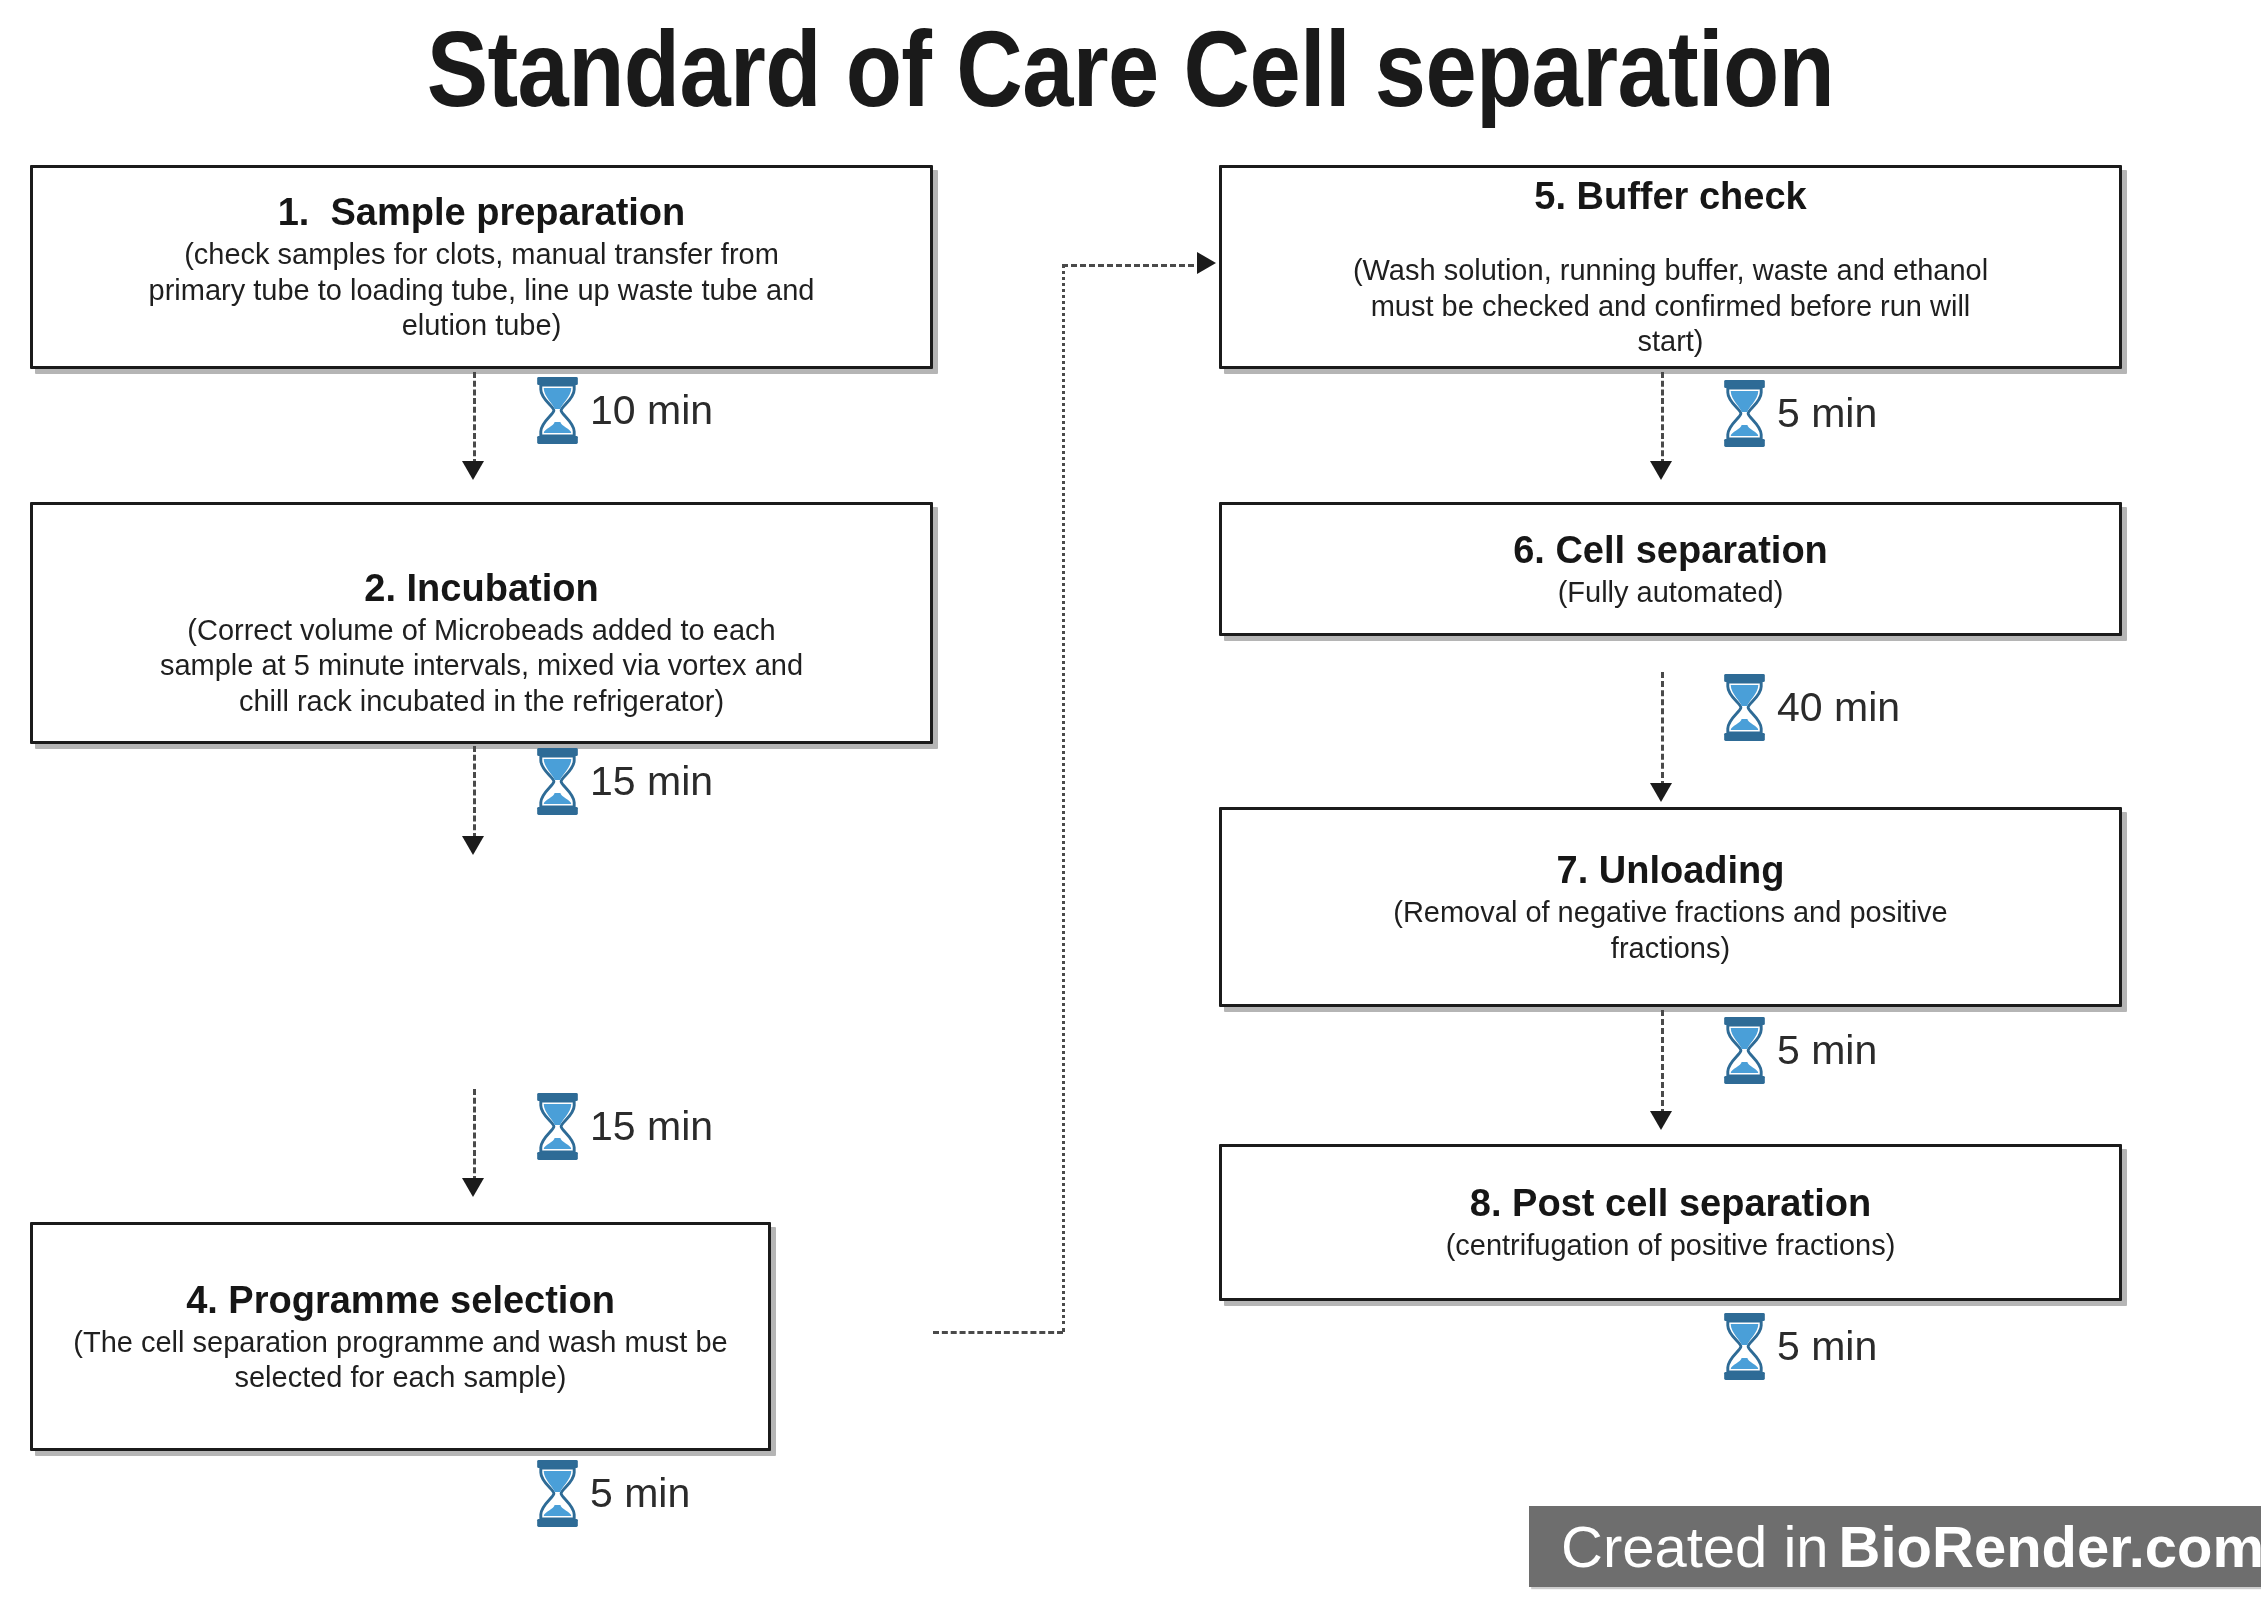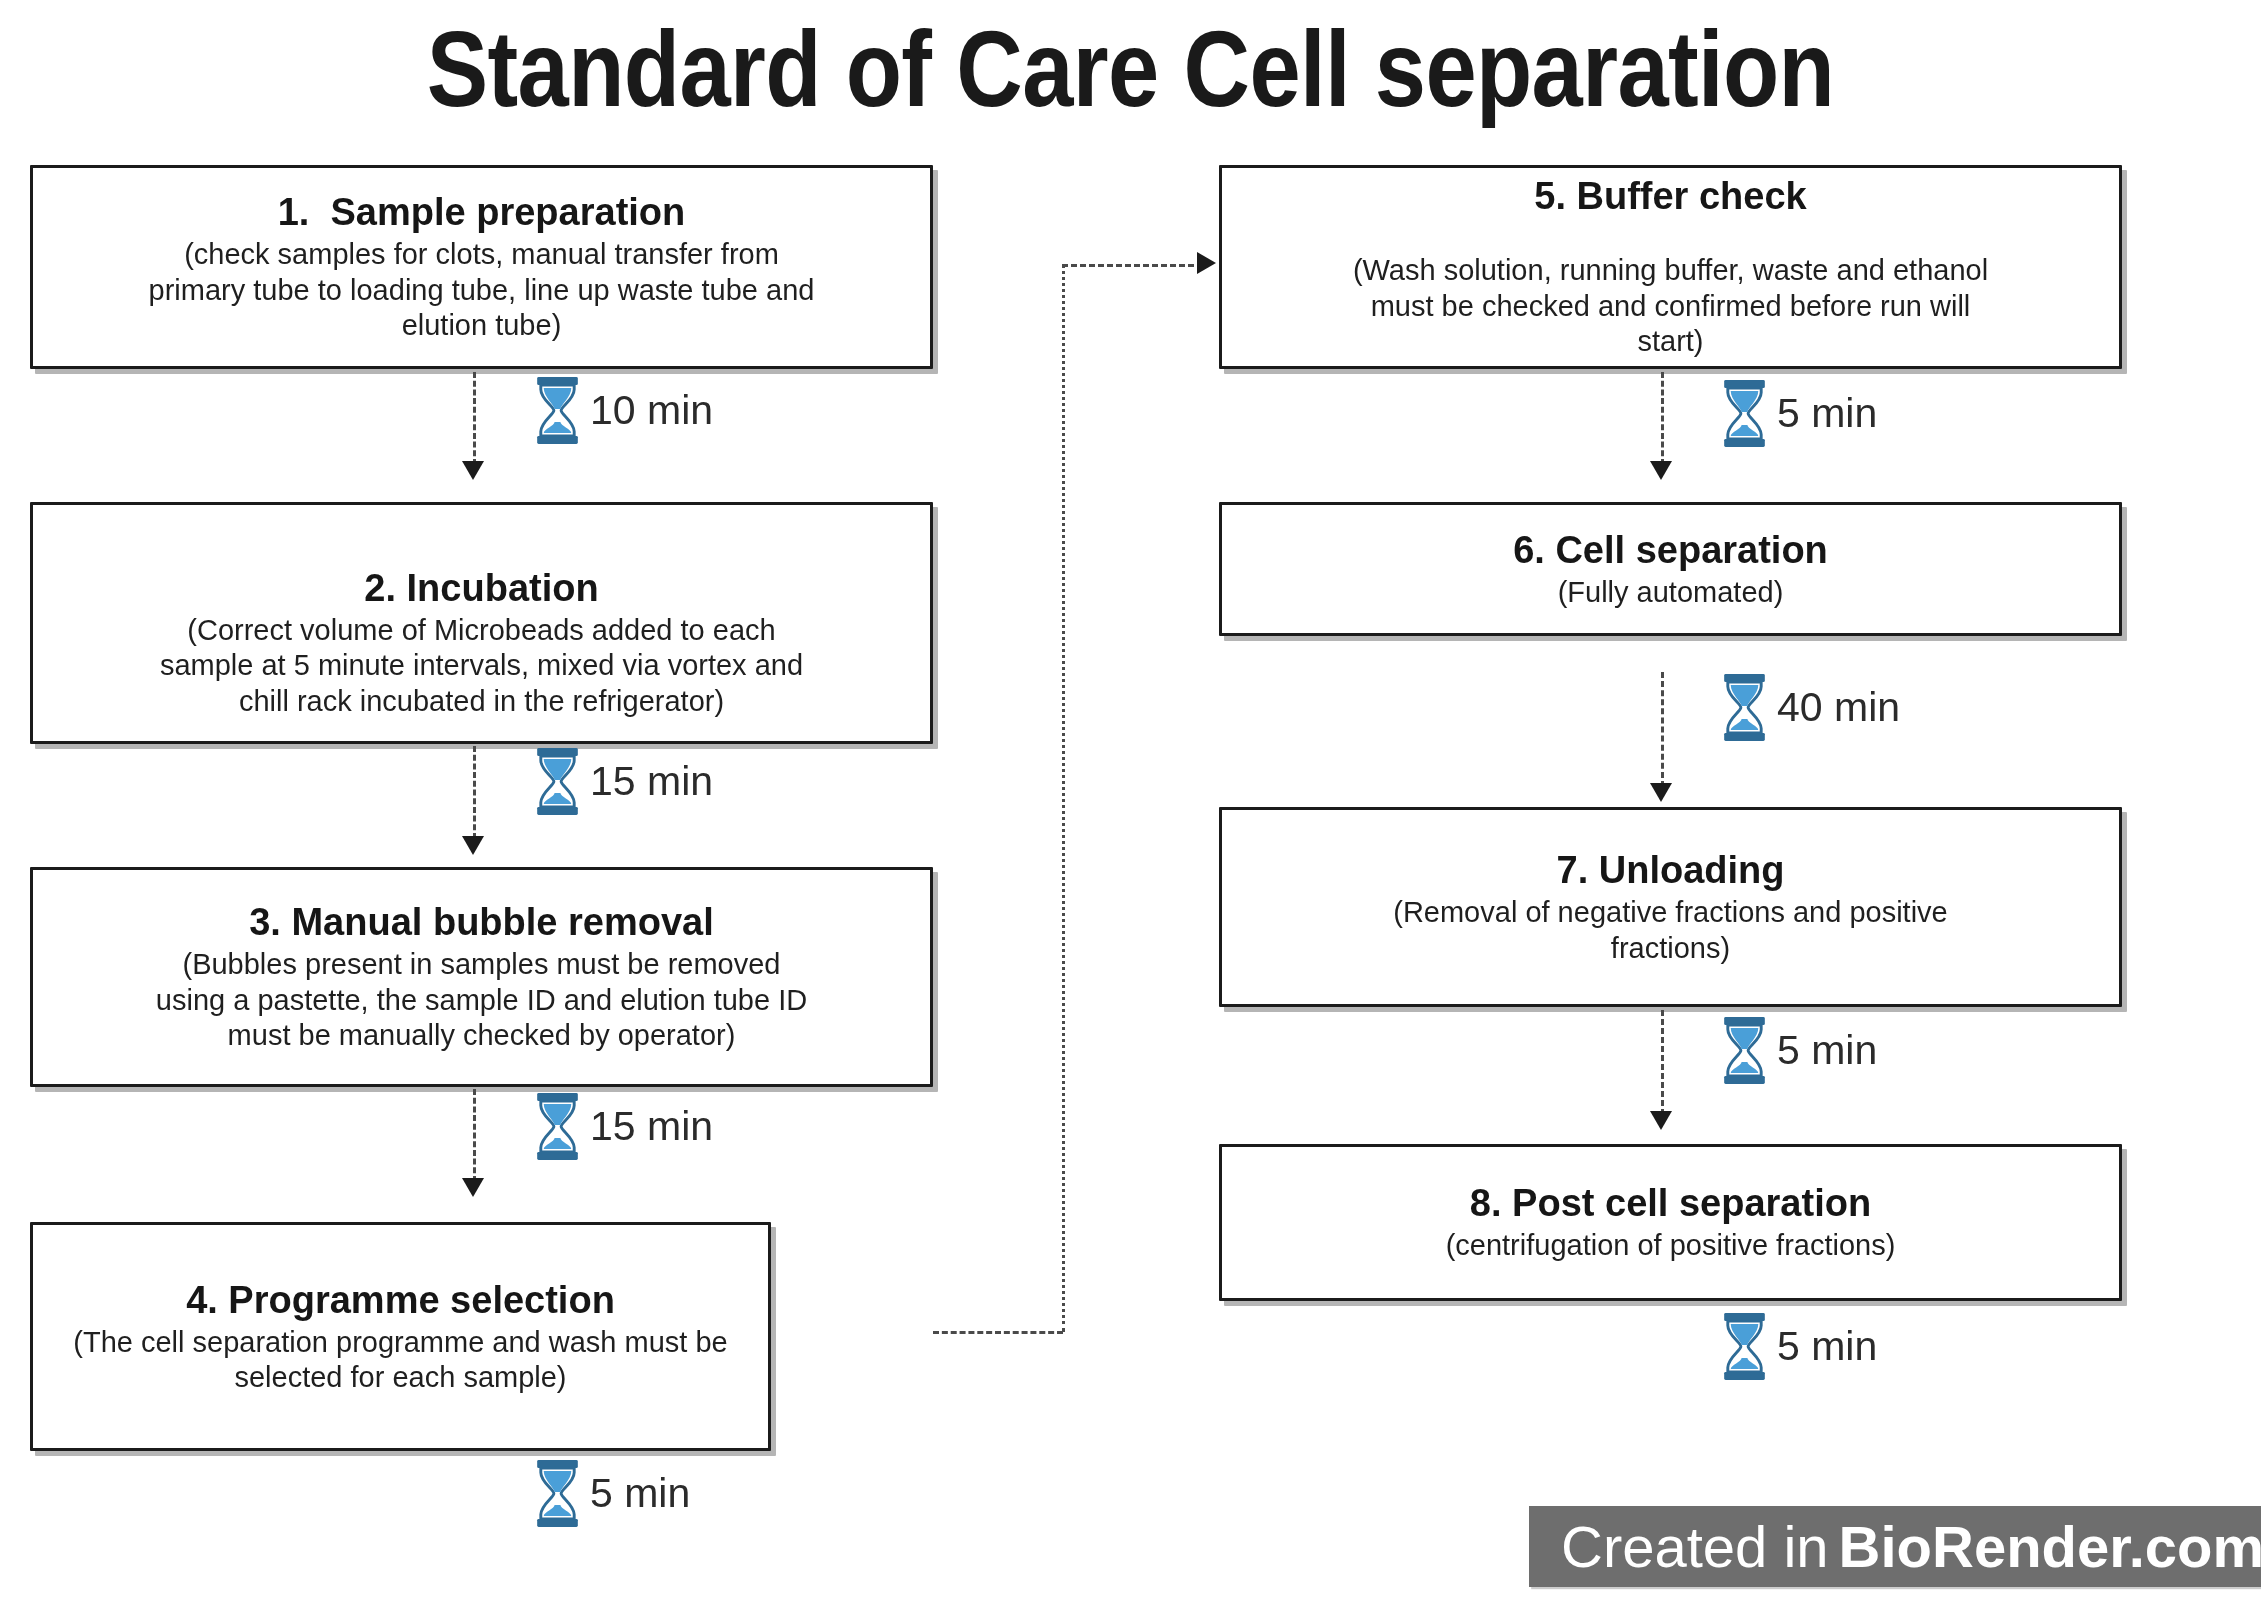--- a/index.html
+++ b/index.html
@@ -192,26 +192,20 @@
     <svg class="hourglass" viewBox="0 0 62 92">
       <rect x="3" y="0" width="56" height="11" rx="2" fill="#2E6B96"></rect>
       <rect x="3" y="81" width="56" height="11" rx="2" fill="#2E6B96"></rect>
       <path d="M8 11 L54 11 L54 17 C54 30 36 41 36 46 C36 51 54 62 54 75 L54 81 L8 81 L8 75 C8 62 26 51 26 46 C26 41 8 30 8 17 Z" fill="#ffffff" stroke="#2E6B96" stroke-width="4"></path>
       <path d="M12 15 L50 15 C50 27 35 39 35 44 L27 44 C27 39 12 27 12 15 Z" fill="#4A9FD8"></path>
       <path d="M27 62 L35 62 C35 67 50 72 50 77 L12 77 C12 72 27 67 27 62 Z" fill="#4A9FD8"></path>
     </svg>
     <span class="dur-label">15 min</span>
   </div>
 
-  <div class="node" style="left:30px; top:867px; width:903px; height:220px;">
-    <div class="n-title" style="white-space: pre;">3. Manual bubble removal</div>
-    <div class="n-body" style="white-space: pre;">(Bubbles present in samples must be removed
-using a pastette, the sample ID and elution tube ID
-must be manually checked by operator)</div>
-  </div>
   <div class="vconn" style="left:473px; top:1089px; height:93px;"></div>
   <div class="arrowhead" style="left:462px; top:1178px;"></div>
   <div class="duration" style="left:535px; top:1093px;">
     <svg class="hourglass" viewBox="0 0 62 92">
       <rect x="3" y="0" width="56" height="11" rx="2" fill="#2E6B96"></rect>
       <rect x="3" y="81" width="56" height="11" rx="2" fill="#2E6B96"></rect>
       <path d="M8 11 L54 11 L54 17 C54 30 36 41 36 46 C36 51 54 62 54 75 L54 81 L8 81 L8 75 C8 62 26 51 26 46 C26 41 8 30 8 17 Z" fill="#ffffff" stroke="#2E6B96" stroke-width="4"></path>
       <path d="M12 15 L50 15 C50 27 35 39 35 44 L27 44 C27 39 12 27 12 15 Z" fill="#4A9FD8"></path>
       <path d="M27 62 L35 62 C35 67 50 72 50 77 L12 77 C12 72 27 67 27 62 Z" fill="#4A9FD8"></path>
     </svg>

